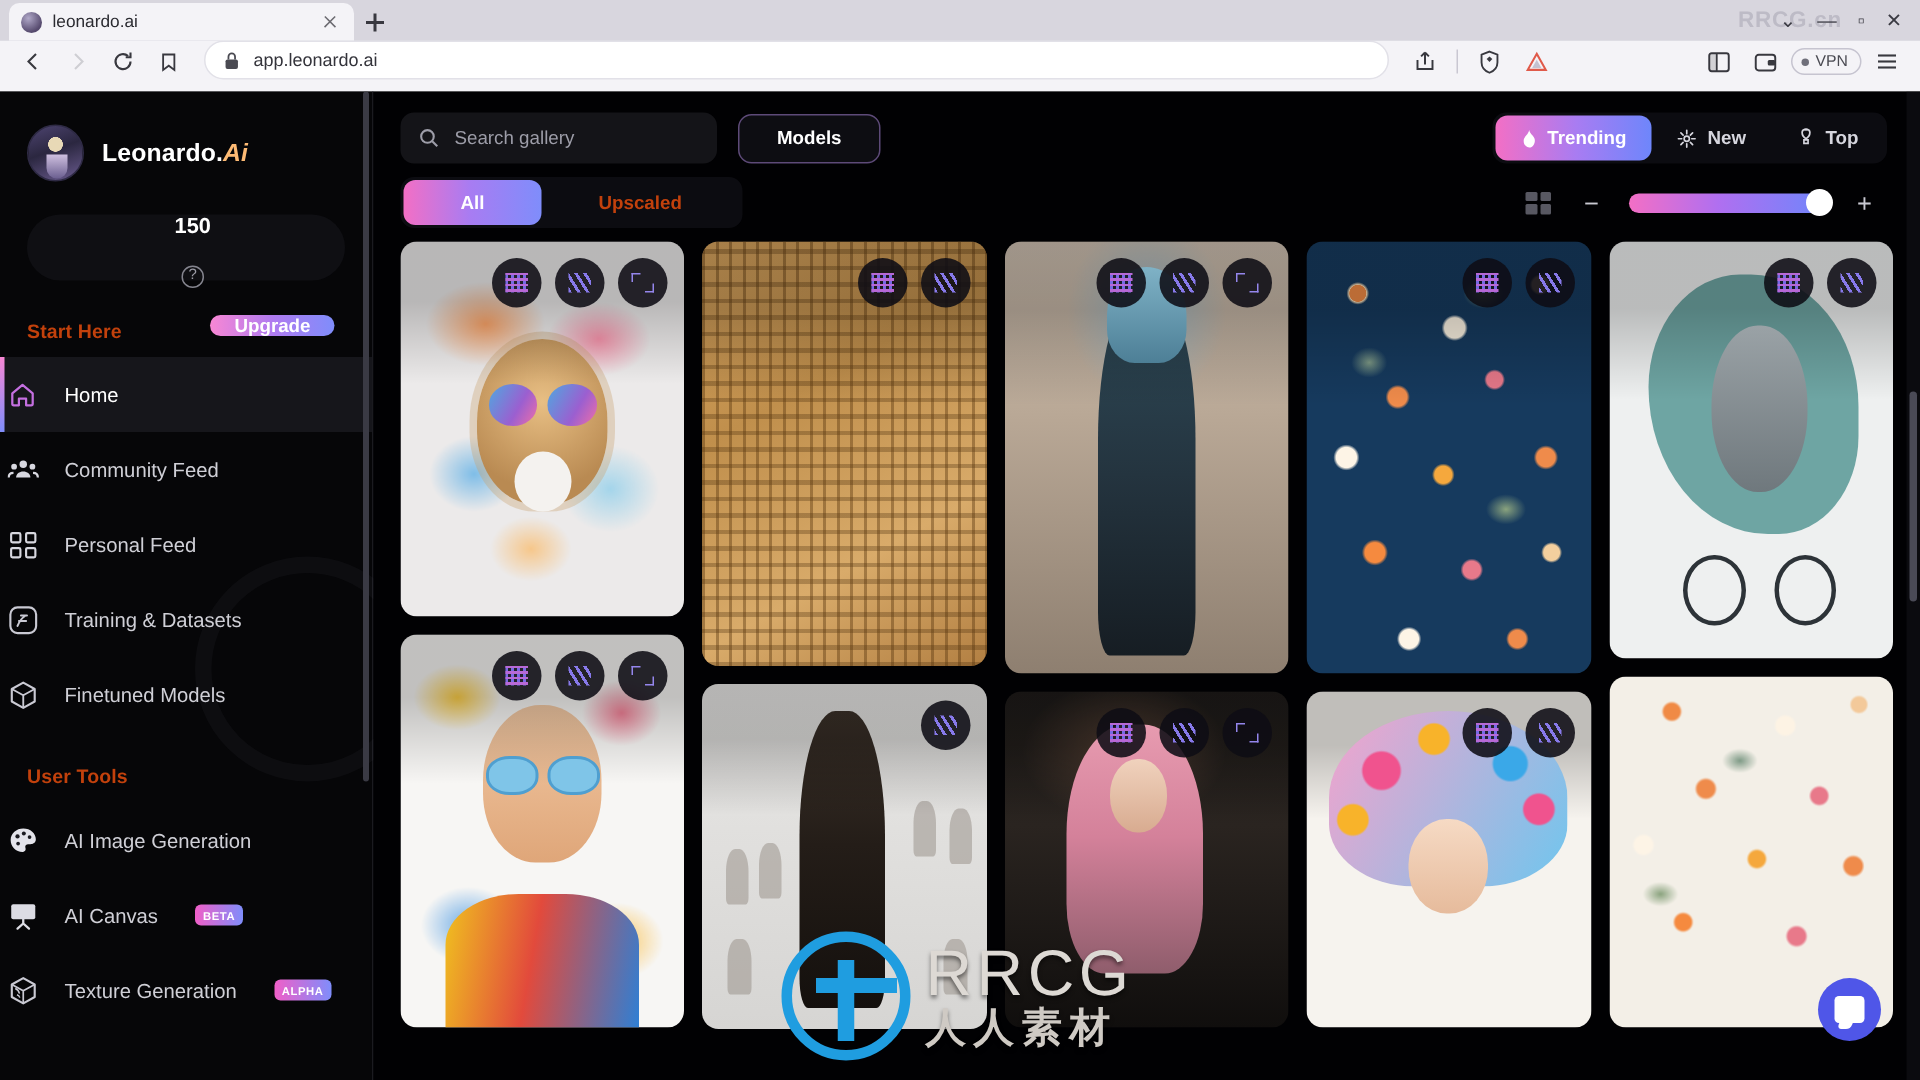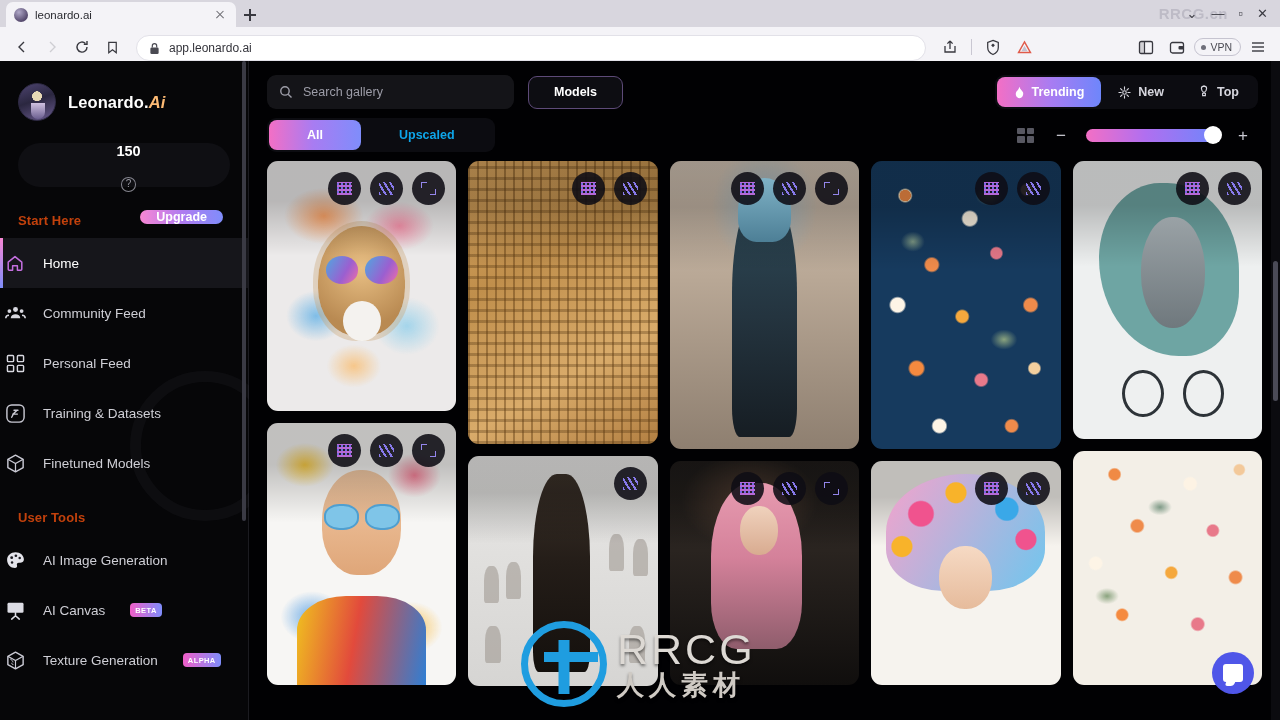--- a/index.html
+++ b/index.html
@@ -50,21 +50,21 @@
     align-items: center; gap: 14px; padding-right: 8px;
   }
   .winctl span { font-size: 13px; color: #3a3a42; line-height: 1; }
 
   .wm-tab {
     position: absolute; right: 52px; top: 5px; font-size: 15px; font-weight: 700;
     color: #b9b7c2; letter-spacing: .5px; opacity: .85; pointer-events: none;
   }
 
   .navbar {
-    height: 34px; background: #f4f3f7; display: flex; align-items: flex-end;
+    height: 34px; background: #f4f3f7; display: flex; align-items: flex-start;
     padding: 0 8px; gap: 2px;
   }
   .navbtn {
     width: 28px; height: 28px; display: flex; align-items: center; justify-content: center;
     border-radius: 4px; color: #38383f;
   }
   .navbtn svg { display: block; }
   .navbtn.disabled { opacity: .35; }
 
   .omnibox {
@@ -158,21 +158,21 @@
   .sb-scroll {
     position: absolute; right: 2px; top: 0; width: 4px; height: 460px;
     background: #3a3a44; border-radius: 2px;
   }
 
   
   .main { flex: 1 1 auto; height: 659px; position: relative; background: #010103; overflow: hidden; }
   .toolbar { padding: 14px 22px 0 18px; }
   .toolbar-row1 { display: flex; align-items: center; gap: 14px; }
   .search-box {
-    width: 247px; height: 34px; background: #141418; border-radius: 9px;
+    width: 211px; height: 34px; background: #141418; border-radius: 9px;
     display: flex; align-items: center; gap: 10px; padding: 0 12px;
   }
   .search-ph { font-size: 12.5px; color: #9d9da8; }
   .search-btn {
     width: 95px; height: 33px; border-radius: 9px; border: 1px solid #5d4a78;
     background: #0d0d12; font-size: 12.5px; font-weight: 700; color: #fff;
     display: flex; align-items: center; justify-content: center;
   }
   .seg-right { margin-left: auto; display: flex; background: #0c0c11; border-radius: 9px; padding: 2px; }
   .seg-btn {
@@ -180,21 +180,21 @@
     gap: 7px; font-size: 12.5px; color: #d6d6de; font-weight: 600;
   }
   .seg-btn.active {
     background: linear-gradient(90deg, #f36fc5 0%, #a87cf2 52%, #6e86fb 100%);
     color: #fff;
   }
   .toolbar-row2 { display: flex; align-items: center; gap: 0; margin-top: 9px; }
   .tabs2 { display: flex; background: #0c0c11; border-radius: 9px; padding: 2px; }
   .tab2 {
     height: 30px; padding: 0 38px; border-radius: 8px; display: flex; align-items: center;
-    justify-content: center; font-size: 12.5px; color: #0ea5e9; font-weight: 600;
+    justify-content: center; font-size: 12.5px; color: #c2410c; font-weight: 600;
   }
   .tab2.active {
     background: linear-gradient(90deg, #f36fc5 0%, #a87cf2 48%, #7f8dfb 100%); color: #fff;
   }
   .zoom-ctl { margin-left: auto; display: flex; align-items: center; gap: 18px; padding-right: 8px; }
   .grid-ico { width: 19px; height: 15px; display: flex; flex-wrap: wrap; gap: 2px; }
   .grid-ico i { width: 7.5px; height: 6.5px; background: #585862; border-radius: 1px; display: block; }
   .zc-sign { font-size: 17px; color: #c9c9d2; width: 14px; text-align: center; line-height: 1; }
   .slider { width: 132px; height: 13px; position: relative; }
   .slider-track {

